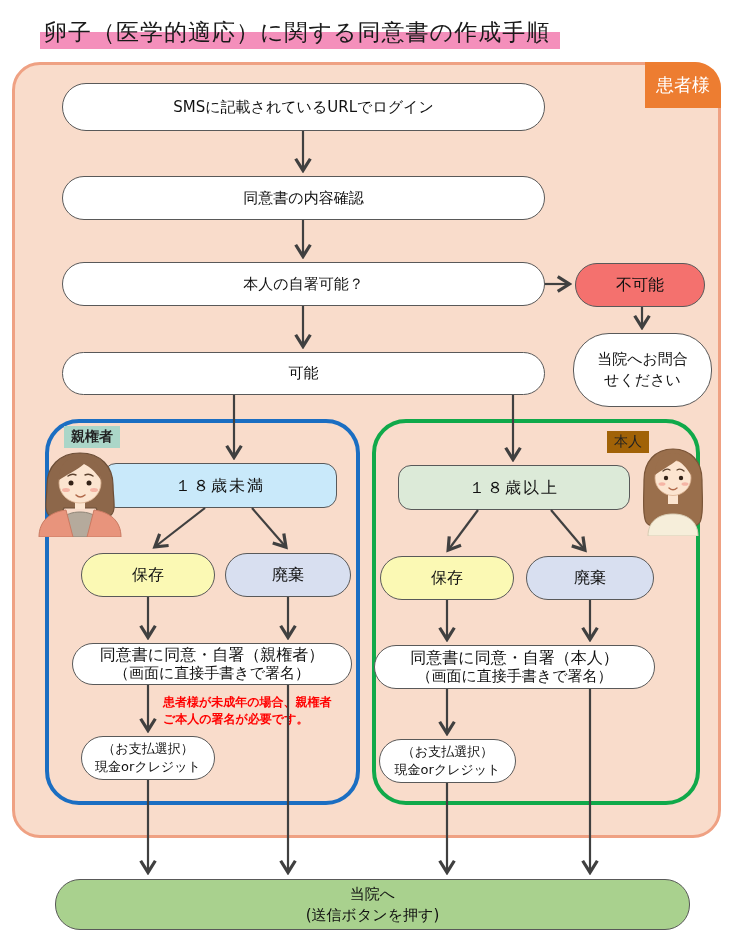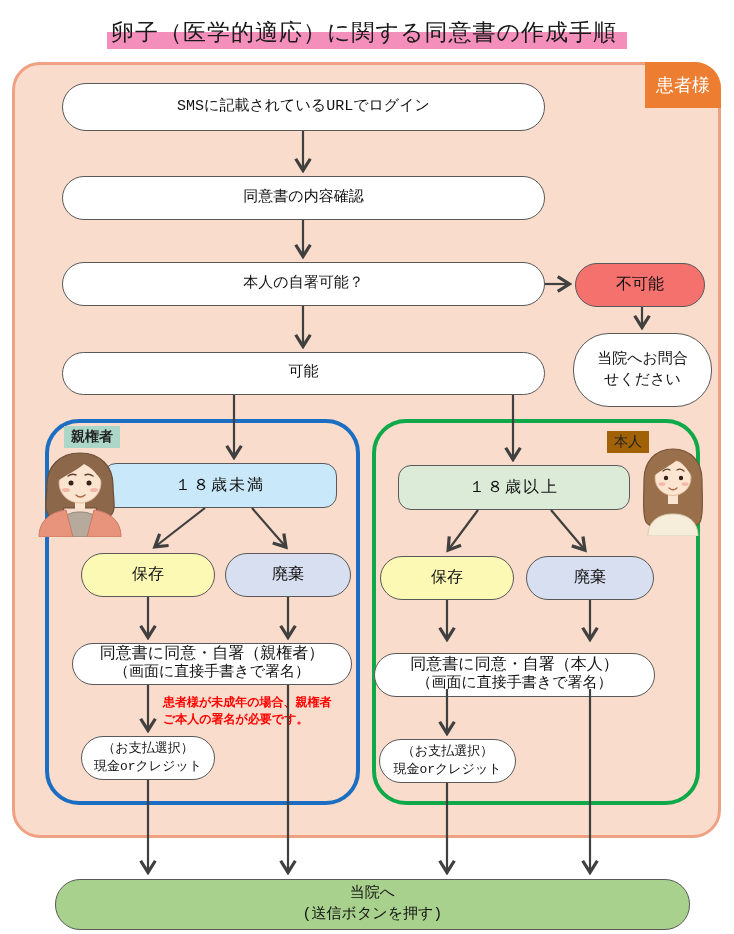--- a/index.html
+++ b/index.html
@@ -2,41 +2,41 @@
 <html><head>
 <meta charset="utf-8">
 <style>
   html,body{margin:0;padding:0;background:#fff;}
   .canvas{
     position:relative;width:734px;height:934px;background:#ffffff;
     font-family:"DejaVu Sans","Liberation Sans",sans-serif;color:#1a1a1a;overflow:hidden;
   }
   .canvas *{box-sizing:border-box;}
   
-  .title-wrap{position:absolute;left:0;top:17px;width:100%;text-align:center;}
+  .title-wrap{position:absolute;left:0;top:17px;width:100%;text-align:left;padding-left:40px;}
   .title{
     display:inline-block;font-size:23px;letter-spacing:1px;padding:0 10px 2px 4px;
     background:linear-gradient(to bottom,transparent 44%,#f48fbb 44%,#f48fbb 97%,transparent 97%);
   }
   
   .container{
     position:absolute;left:12px;top:62px;width:709px;height:776px;
     background:#f9dccb;border:3px solid #efa183;border-radius:28px;
   }
   .patient-badge{
     position:absolute;left:645px;top:62px;width:76px;height:46px;
     background:#ed7d31;color:#fff;font-size:18px;
     display:flex;align-items:center;justify-content:center;
     border-radius:0 26px 0 0;
   }
   
   .node{
     position:absolute;background:#fff;border:1.6px solid #595959;border-radius:24px;
     display:flex;flex-direction:column;align-items:center;justify-content:center;
-    text-align:center;font-size:15px;line-height:1.25;color:#111;font-family:Liberation Mono, monospace;
+    text-align:center;font-size:15px;line-height:1.25;color:#111;
   }
   .n-login   {left:62px; top:83px;  width:483px;height:48px;}
   .n-confirm {left:62px; top:176px; width:483px;height:44px;}
   .n-question{left:62px; top:262px; width:483px;height:44px;}
   .n-possible{left:62px; top:352px; width:483px;height:43px;text-align:right;}
   .n-impossible{left:575px;top:263px;width:130px;height:44px;background:#f4716e;font-size:16px;}
   .n-contact {left:573px;top:333px;width:139px;height:74px;border-radius:36px;font-size:15px;line-height:1.4;}
   
   .group{position:absolute;top:419px;height:386px;border-radius:34px;background:transparent;}
   .g-guardian{left:45px;width:315px;border:4px solid #1b6ec2;}
@@ -45,21 +45,21 @@
   .gl-guardian{left:64px;top:426px;background:#abd6c8;font-weight:bold;}
   .gl-self{left:607px;top:431px;background:#a16207;}
   
   .n-age-under{left:103px;top:463px;width:234px;height:45px;background:#c9e9fa;border-radius:13px;font-size:16px;letter-spacing:2px;}
   .n-age-over {left:398px;top:465px;width:232px;height:45px;background:#dcead8;border-radius:13px;font-size:16px;letter-spacing:2px;}
   .n-save-l   {left:81px; top:553px;width:134px;height:44px;background:#fbf9b4;font-size:16px;}
   .n-discard-l{left:225px;top:553px;width:126px;height:44px;background:#d8dff0;font-size:16px;}
   .n-save-r   {left:380px;top:556px;width:134px;height:44px;background:#fbf9b4;font-size:16px;}
   .n-discard-r{left:526px;top:556px;width:128px;height:44px;background:#d8dff0;font-size:16px;}
   .n-sign-l{left:72px; top:643px;width:280px;height:42px;border-radius:21px;}
-  .n-sign-r{left:374px;top:645px;width:281px;height:44px;border-radius:22px;margin-top:8px;}
+  .n-sign-r{left:374px;top:645px;width:281px;height:44px;border-radius:22px;}
   .sign-main{font-size:16px;line-height:1.1;}
   .sign-sub{font-size:15px;line-height:1.2;}
   .note{
     position:absolute;left:163px;top:694px;width:200px;
     color:#ff0000;font-size:12px;font-weight:bold;line-height:1.45;text-align:left;
   }
   .n-pay-l{left:81px; top:736px;width:134px;height:44px;border-radius:22px;font-size:13px;line-height:1.4;}
   .n-pay-r{left:379px;top:739px;width:137px;height:44px;border-radius:22px;font-size:13px;line-height:1.4;}
   
   .n-footer{left:55px;top:879px;width:635px;height:51px;background:#a9d18e;border-radius:25px;font-size:15px;line-height:1.35;}

